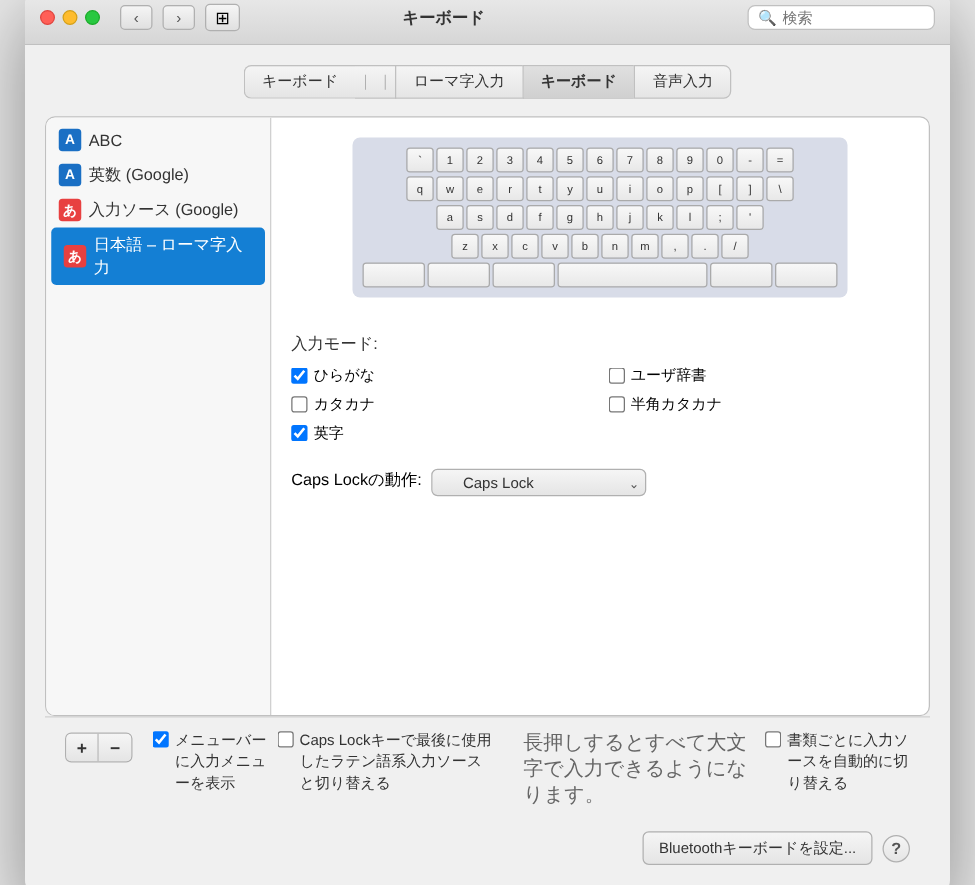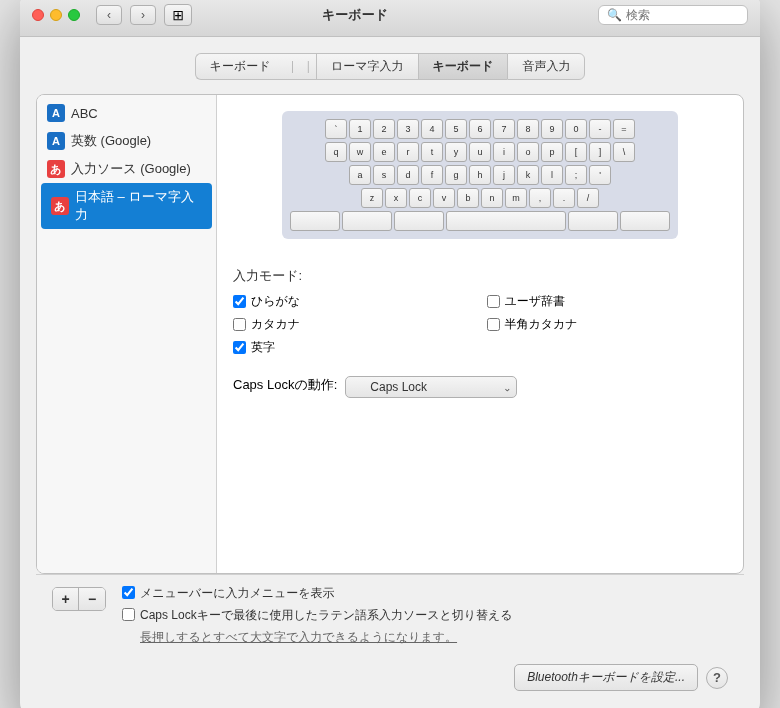--- a/index.html
+++ b/index.html
@@ -292,59 +292,56 @@
       font-size: 14px;
       font-weight: bold;
       color: #333;
       border: none;
     }
     .ar-btn:first-child { border-right: 1px solid #b0b0b0; }
 
     .bottom-options {
       flex: 1;
       display: flex;
-      flex-direction: column;
       gap: 5px;
     }
     .bottom-option-row {
       display: flex;
       align-items: flex-start;
       gap: 5px;
       font-size: 12px;
       color: #333;
     }
     .bottom-option-row input[type="checkbox"] {
       width: 13px;
       height: 13px;
       margin-top: 1px;
       cursor: pointer;
       flex-shrink: 0;
     }
     .option-description {
-      font-size: 12px;
+      font-size: 16px;
       color: #666;
       margin-left: 18px;
-      text-decoration: underline;
     }
     .footer-bar {
       display: flex;
       justify-content: flex-end;
       align-items: center;
       padding: 8px 16px;
       gap: 8px;
     }
     .bt-btn {
       background: linear-gradient(to bottom, #f5f5f5, #e5e5e5);
       border: 1px solid #b0b0b0;
       border-radius: 5px;
       padding: 4px 12px;
       font-size: 12px;
       cursor: pointer;
       color: #333;
-      font-style: italic;
     }
     .help-btn {
       width: 22px;
       height: 22px;
       border-radius: 50%;
       border: 1px solid #b0b0b0;
       background: linear-gradient(to bottom, #f5f5f5, #e5e5e5);
       display: flex;
       align-items: center;
       justify-content: center;
@@ -527,20 +524,24 @@
       <div class="bottom-options">
         <div class="bottom-option-row">
           <input type="checkbox" checked="" style="">
           <span>メニューバーに入力メニューを表示</span>
         </div>
         <div class="bottom-option-row">
           <input type="checkbox" style="">
           <span>Caps Lockキーで最後に使用したラテン語系入力ソースと切り替える</span>
         </div>
         <div class="option-description">長押しするとすべて大文字で入力できるようになります。</div>
+        <div class="bottom-option-row">
+          <input type="checkbox" style="">
+          <span>書類ごとに入力ソースを自動的に切り替える</span>
+        </div>
       </div>
     </div>
 
     <div class="footer-bar">
       <button class="bt-btn">Bluetoothキーボードを設定...</button>
       <div class="help-btn">?</div>
     </div>
   </div>
 </div>
 

